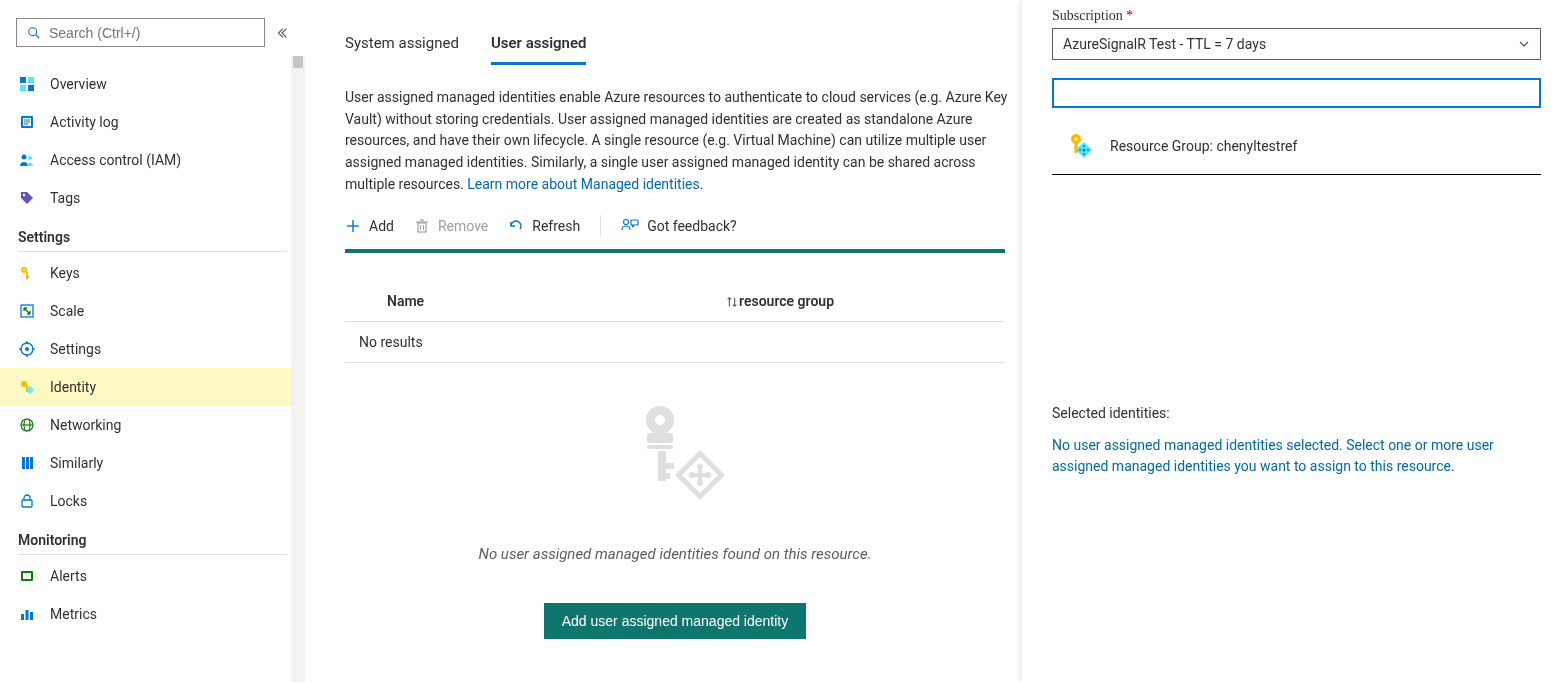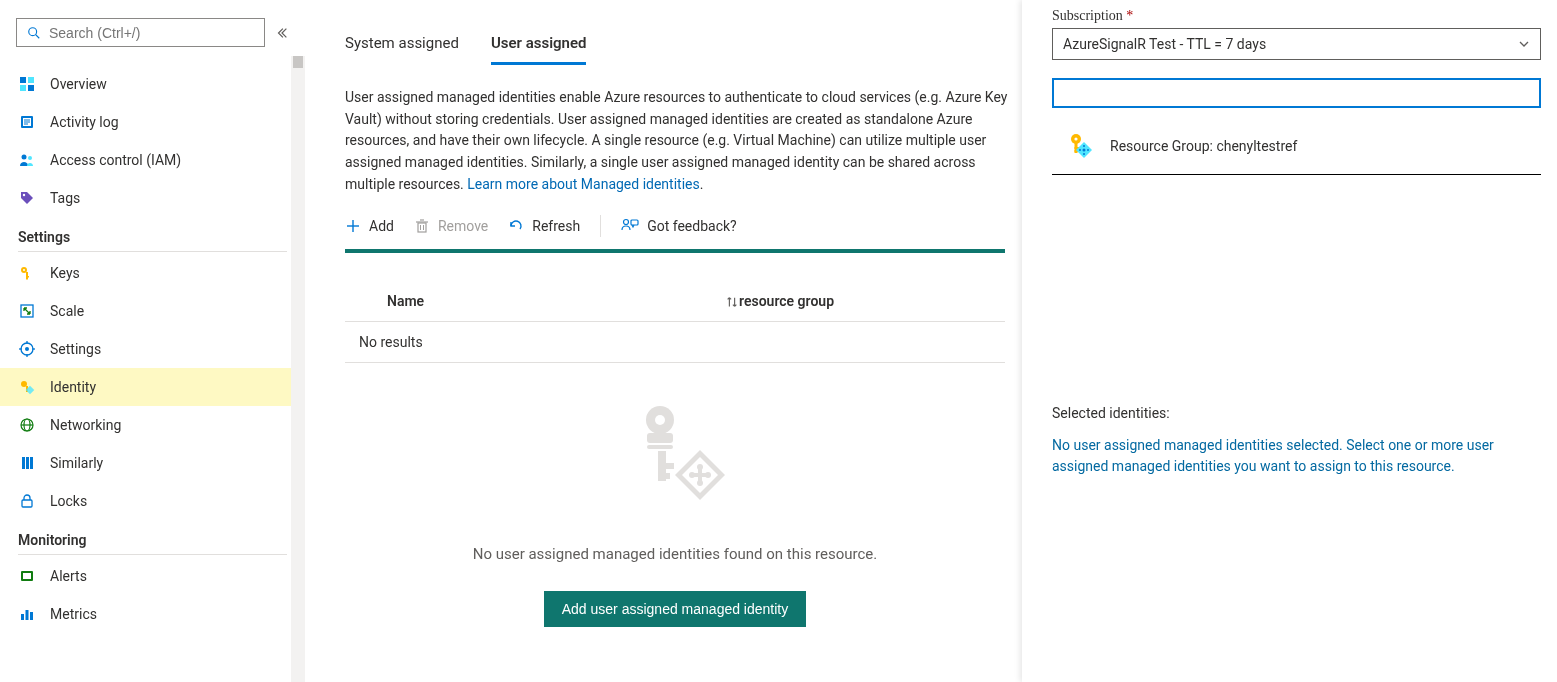--- a/index.html
+++ b/index.html
@@ -164,21 +164,21 @@
   }
 
   .empty-state {
     display: flex;
     flex-direction: column;
     align-items: center;
     margin-top: 32px;
     max-width: 660px;
   }
   .empty-illus { color: #d2d0ce; margin-bottom: 30px; }
-  .empty-text { color: #605e5c; font-size: 15px; margin-bottom: 28px; }
+  .empty-text { color: #605e5c; font-size: 15px; margin-bottom: 40px; font-style: italic; }
   .primary-btn {
     background: #0f766e;
     color: #fff;
     border: none;
     padding: 10px 18px;
     font-size: 14px;
     cursor: pointer;
   }
 
   

